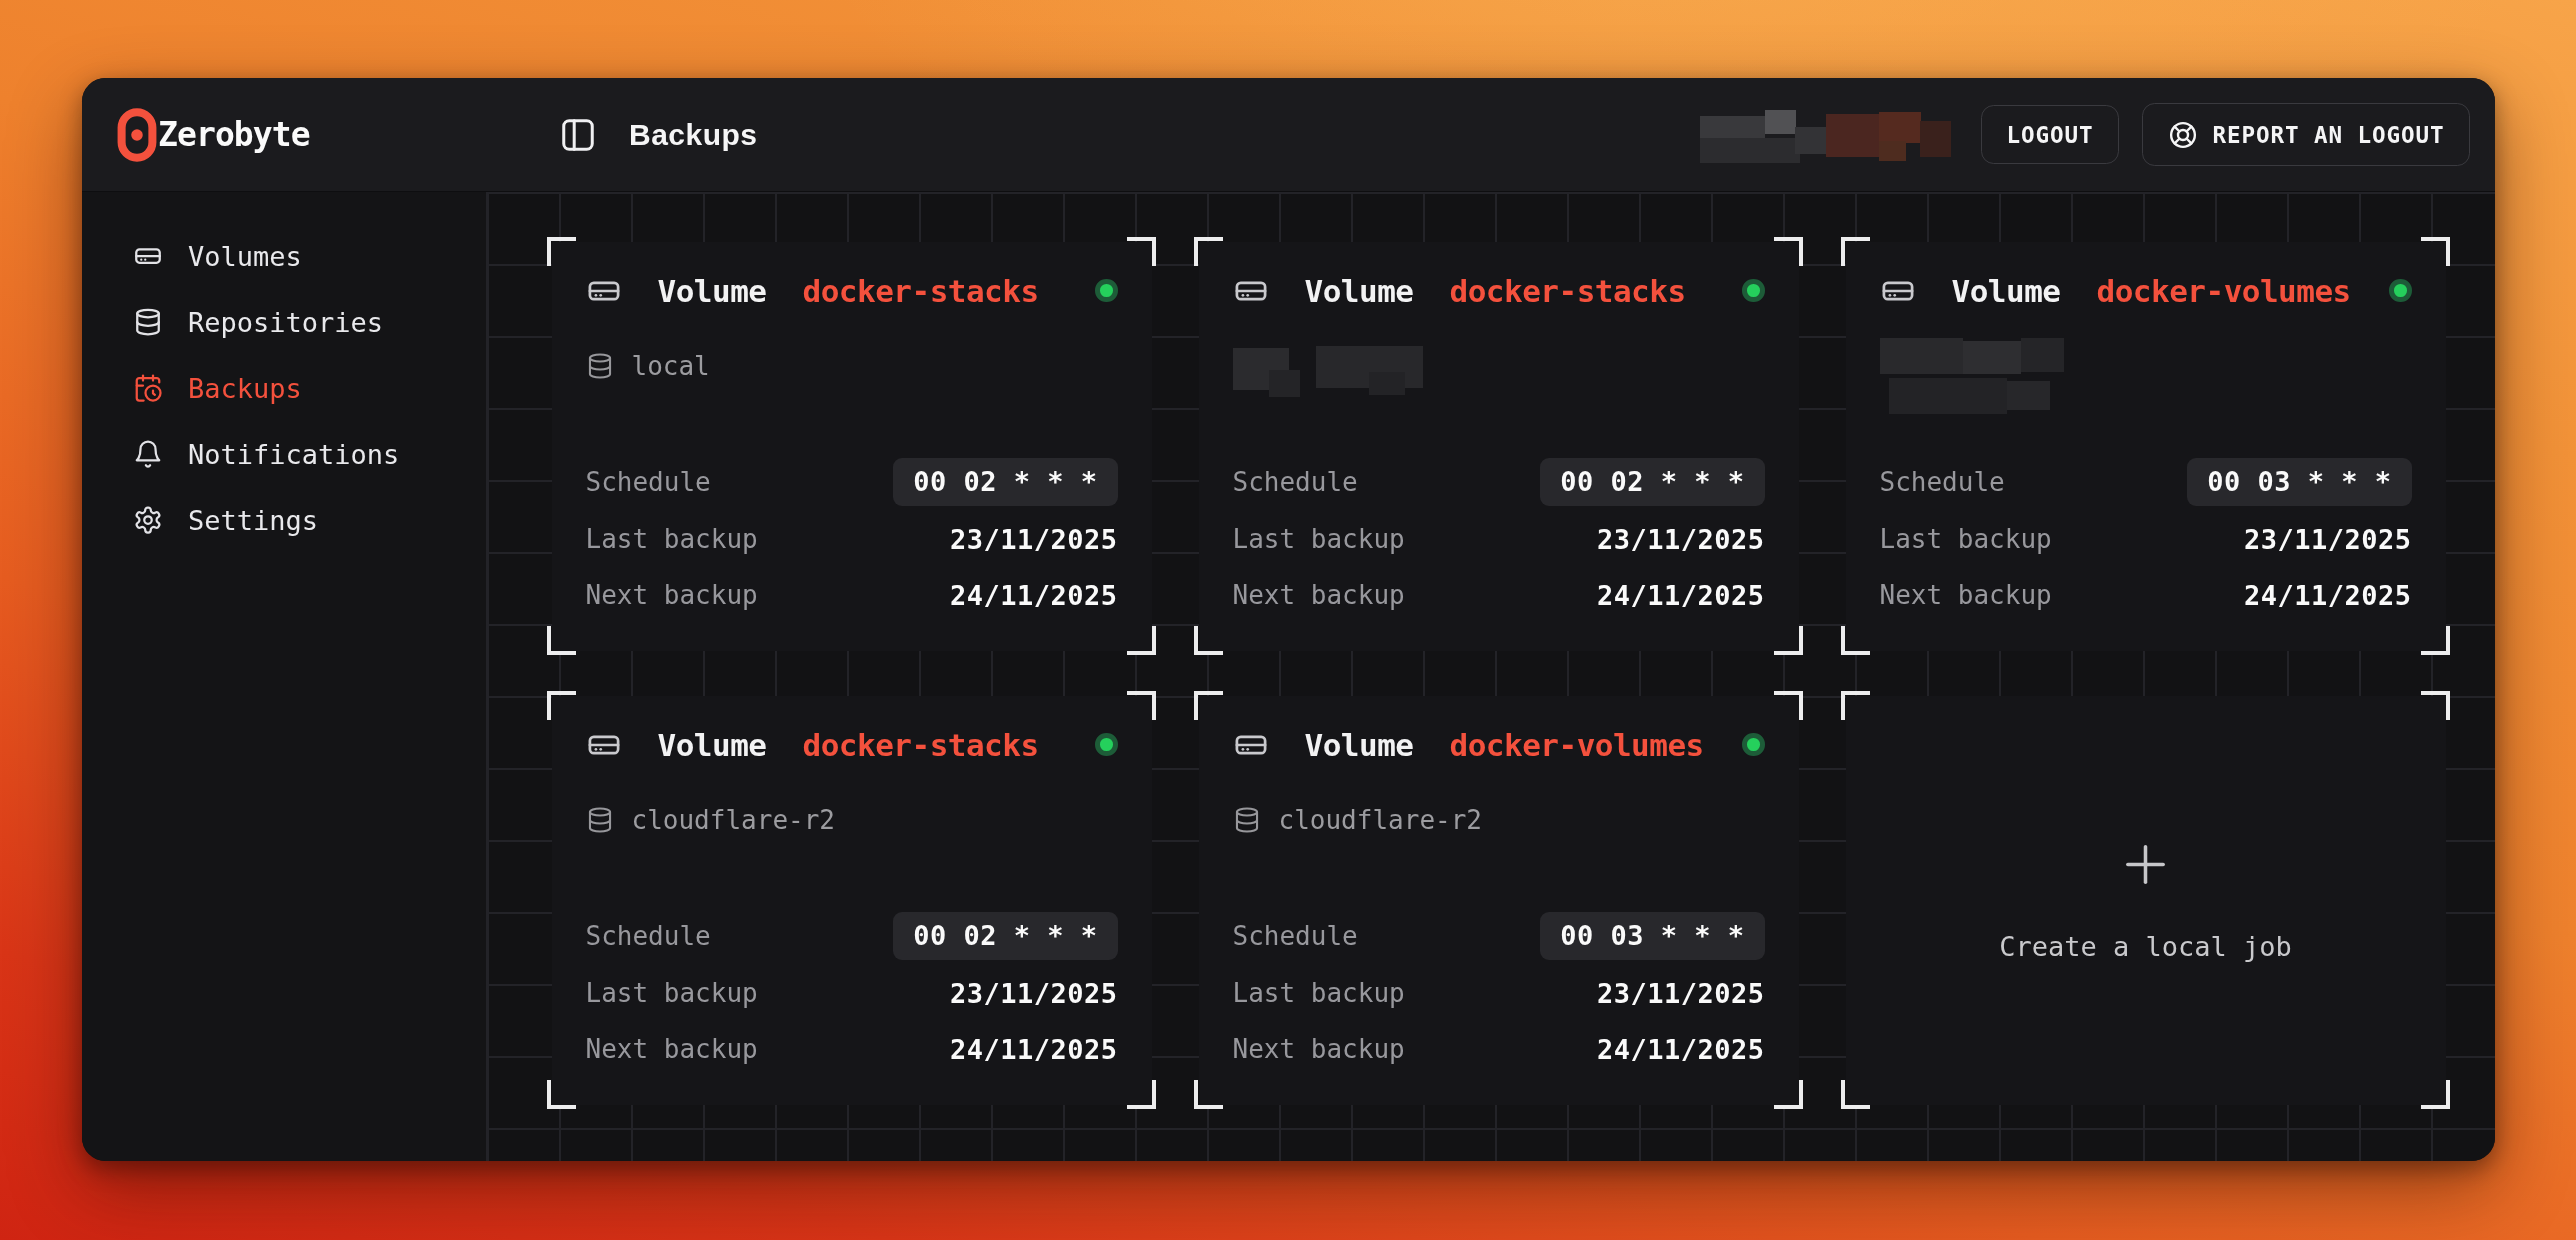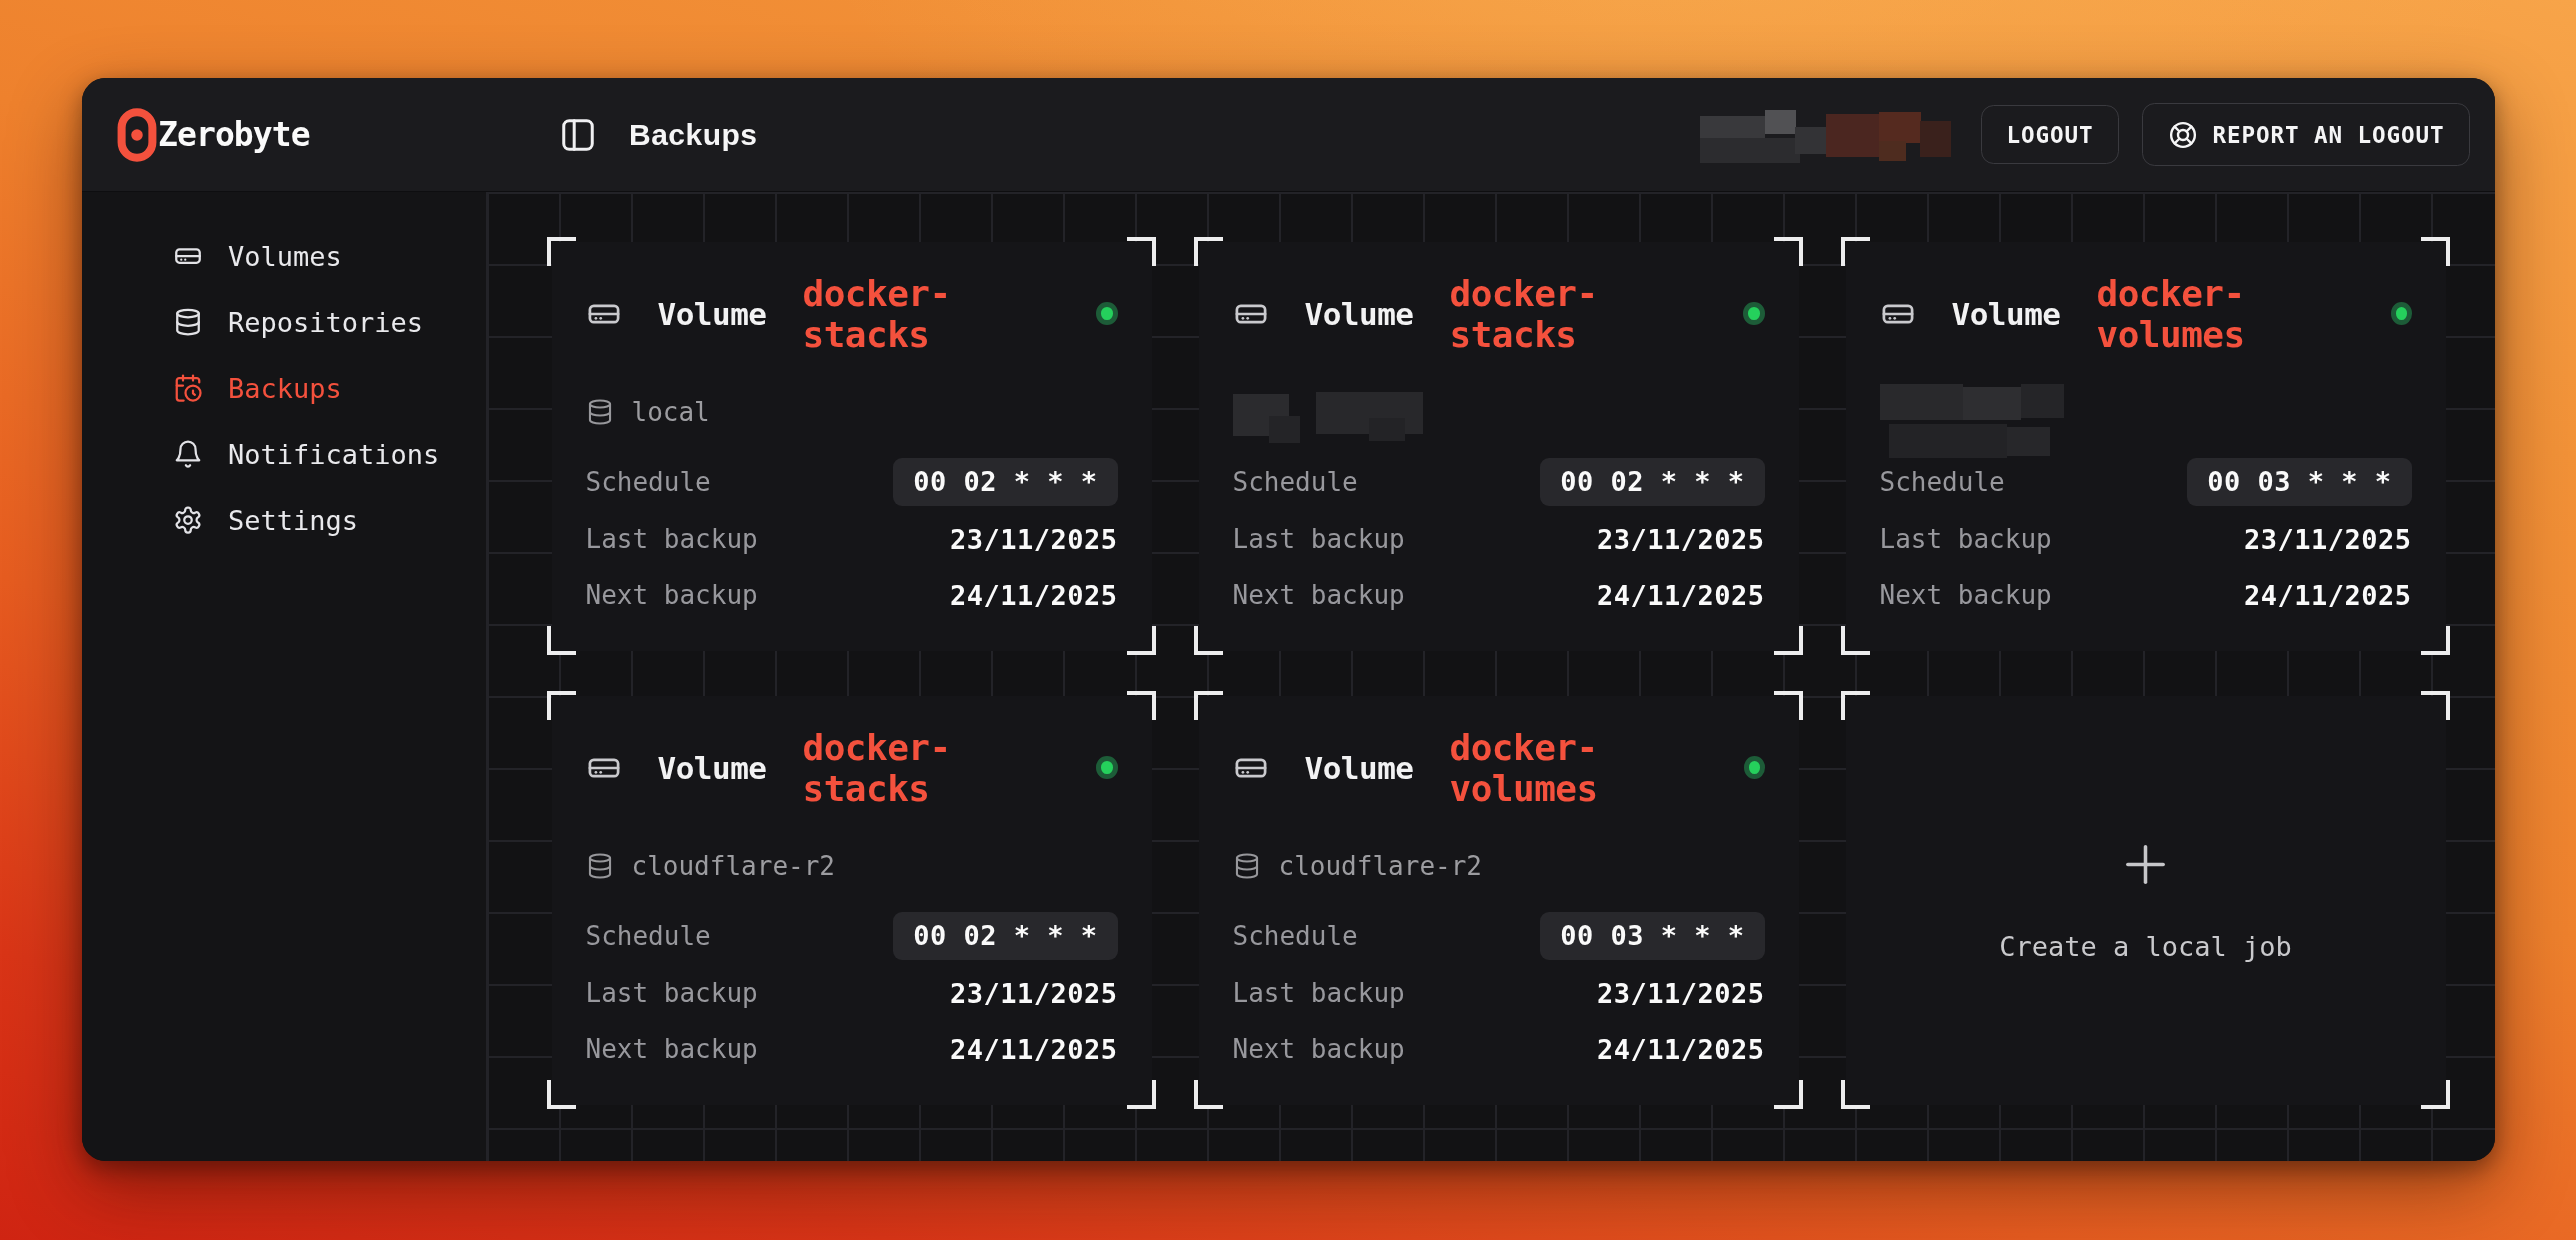--- a/index.html
+++ b/index.html
@@ -50,21 +50,21 @@
   .mosaic .blk{position:absolute;}
   .user-blur{width:263px;height:56px;}
   
   .app-body{flex:1;display:flex;min-height:0;}
   .sidebar{
     width:405px;flex:0 0 405px;background:#141416;
     border-right:1.8px solid var(--grid-line);padding-top:31px;
   }
   .side-item{
     height:66px;display:flex;align-items:center;gap:25px;
-    padding-left:51px;font-size:27px;color:#e9e9ec;cursor:pointer;margin-left:40px;
+    padding-left:51px;font-size:27px;color:#e9e9ec;cursor:pointer;
   }
   .side-item svg{flex:0 0 auto;}
   .side-item.active{color:var(--accent);}
   
   .main{
     flex:1;position:relative;background-color:#121214;
     background-image:
       linear-gradient(var(--grid-line) 1.8px, transparent 1.8px),
       linear-gradient(90deg, var(--grid-line) 1.8px, transparent 1.8px);
     background-size:72px 72px;
@@ -79,21 +79,21 @@
   .corner.tl{left:0;top:0;border-top-width:4.5px;border-left-width:4.5px;}
   .corner.tr{right:0;top:0;border-top-width:4.5px;border-right-width:4.5px;}
   .corner.bl{left:0;bottom:0;border-bottom-width:4.5px;border-left-width:4.5px;}
   .corner.br{right:0;bottom:0;border-bottom-width:4.5px;border-right-width:4.5px;}
   .card-fill{
     position:absolute;inset:4.5px;background:#151518;
     padding:31px 34px 33px 34px;display:flex;flex-direction:column;
   }
   .title-row{display:flex;align-items:center;gap:36px;}
   .title-prefix{font-size:31px;font-weight:bold;color:var(--txt);letter-spacing:-0.5px;}
-  .vol-name{font-size:36px;font-weight:bold;color:var(--accent);letter-spacing:-0.5px;}
+  .vol-name{font-size:31px;font-weight:bold;color:var(--accent);letter-spacing:-0.5px;}
   .status-dot{
     margin-left:auto;width:22.6px;height:22.6px;border-radius:50%;
     background:#25d05c;border:5.4px solid #1d5c38;
   }
   .repo-row{margin-top:42px;display:flex;align-items:center;gap:18px;color:#9c9ca0;font-size:26px;}
   .repo-redacted{margin-top:36px;position:relative;height:87px;}
   .meta{margin-top:auto;display:flex;flex-direction:column;gap:11px;}
   .meta-row{display:flex;align-items:center;justify-content:space-between;min-height:45px;}
   .meta-label{font-size:26px;color:#98989d;}
   .meta-value{font-size:27px;font-weight:bold;color:#fafafa;letter-spacing:0.5px;}

